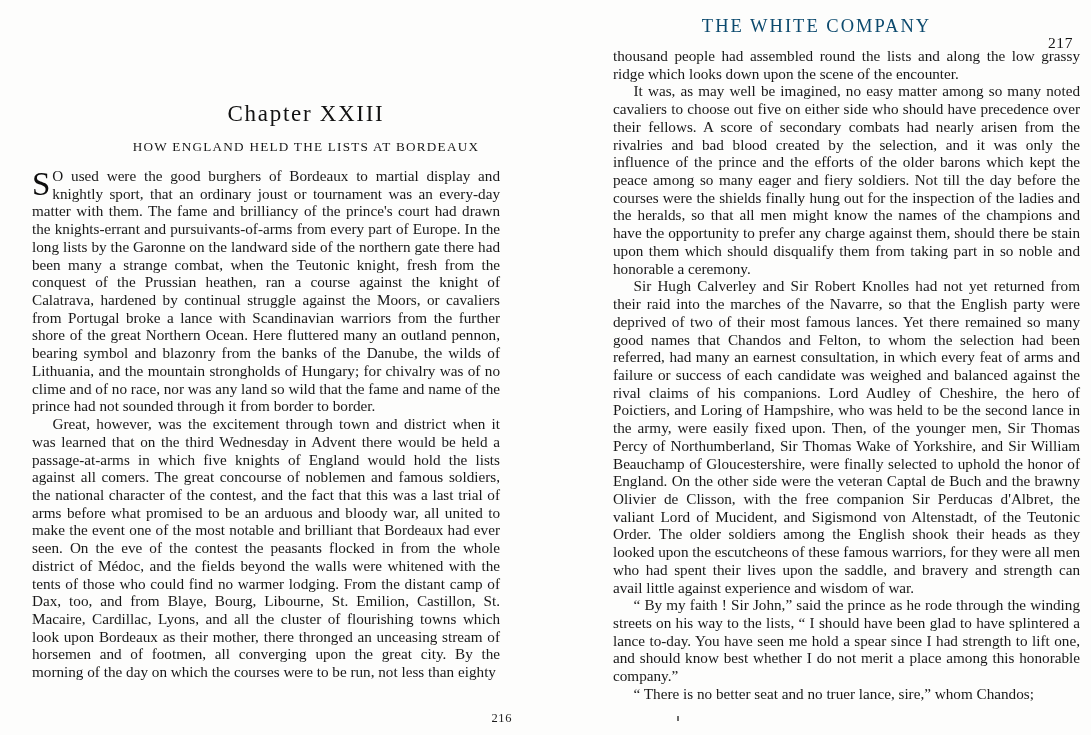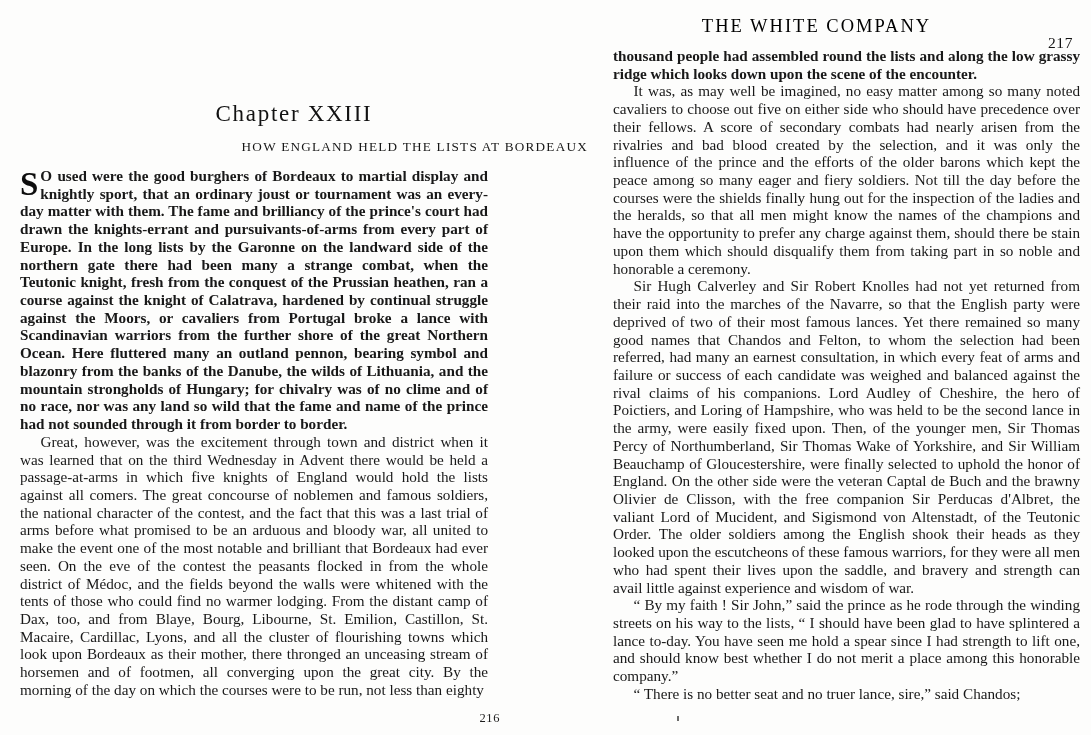--- a/index.html
+++ b/index.html
@@ -21,39 +21,39 @@
     height: 735px;
     background: #fdfdfc;
   }
 
   
   .page {
     position: absolute;
     top: 0;
     height: 735px;
   }
-  .page-left  { left: 0px;   width: 545px; padding-left: 43px; }
+  .page-left  { left: 12px;   width: 545px; padding-left: 43px; }
   .page-right { left: 546px; width: 545px; }
 
   
   .running-head {
     position: absolute;
     top: 16px;
     left: 64px;
     right: 10px;
     height: 24px;
   }
   .running-title {
     position: absolute;
     left: 0;
     right: 58px;
     text-align: center;
     font-size: 18.5px;
     letter-spacing: 2.0px;
-    color: #000000;
+    color: #0c4a6e;
     white-space: nowrap;
   }
   .folio-head {
     position: absolute;
     right: 8px;
     top: 18px;
     font-size: 15.5px;
     letter-spacing: 0.6px;
     color: #131313;
   }
@@ -67,21 +67,21 @@
     text-align: center;
     font-size: 23px;
     letter-spacing: 1.7px;
     color: #121212;
   }
   .chapter-subtitle {
     position: absolute;
     top: 139px;
     left: 0;
     width: 100%;
-    text-align: right;
+    text-align: center;
     font-size: 13.2px;
     letter-spacing: 1.25px;
     color: #161616;
   }
 
   
   .column {
     position: absolute;
     text-align: justify;
     text-justify: inter-word;
@@ -100,21 +100,20 @@
     width: 467px;
     top: 47px;
   }
 
   .column p {
     margin: 0;
     text-indent: 1.35em;
   }
   .column p.first {
     text-indent: 0;
-    font-weight: bold;
   }
 
   
   .dropcap {
     float: left;
     font-size: 33px;
     line-height: 28px;
     padding: 2px 2px 0 0;
     margin-top: 1px;
     color: #0d0d0d;
@@ -168,18 +167,18 @@
       <span class="running-title">THE WHITE COMPANY</span>
       <span class="folio-head">217</span>
     </div>
   </div>
 
   <div class="column col-right">
     <p class="first">thousand people had assembled round the lists and along the low grassy ridge which looks down upon the scene of the encounter.</p>
     <p>It was, as may well be imagined, no easy matter among so many noted cavaliers to choose out five on either side who should have precedence over their fellows.  A score of secondary combats had nearly arisen from the rivalries and bad blood created by the selection, and it was only the influence of the prince and the efforts of the older barons which kept the peace among so many eager and fiery soldiers.  Not till the day before the courses were the shields finally hung out for the inspection of the ladies and the heralds, so that all men might know the names of the champions and have the opportunity to prefer any charge against them, should there be stain upon them which should disqualify them from taking part in so noble and honorable a ceremony.</p>
     <p>Sir Hugh Calverley and Sir Robert Knolles had not yet returned from their raid into the marches of the Navarre, so that the English party were deprived of two of their most famous lances.  Yet there remained so many good names that Chandos and Felton, to whom the selection had been referred, had many an earnest consultation, in which every feat of arms and failure or success of each candidate was weighed and balanced against the rival claims of his companions.  Lord Audley of Cheshire, the hero of Poictiers, and Loring of Hampshire, who was held to be the second lance in the army, were easily fixed upon.  Then, of the younger men, Sir Thomas Percy of Northumberland, Sir Thomas Wake of Yorkshire, and Sir William Beauchamp of Gloucestershire, were finally selected to uphold the honor of England.  On the other side were the veteran Captal de Buch and the brawny Olivier de Clisson, with the free companion Sir Perducas d'Albret, the valiant Lord of Mucident, and Sigismond von Altenstadt, of the Teutonic Order.  The older soldiers among the English shook their heads as they looked upon the escutcheons of these famous warriors, for they were all men who had spent their lives upon the saddle, and bravery and strength can avail little against experience and wisdom of war.</p>
     <p>“ By my faith ! Sir John,” said the prince as he rode through the winding streets on his way to the lists, “ I should have been glad to have splintered a lance to-day.  You have seen me hold a spear since I had strength to lift one, and should know best whether I do not merit a place among this honorable company.”</p>
-    <p>“ There is no better seat and no truer lance, sire,” said Chandos;</p>
+    <p>“ There is no better seat and no truer lance, sire,” whom Chandos;</p>
   </div>
 
   <div class="speck"></div>
 
 </div>
 
 </body></html>

